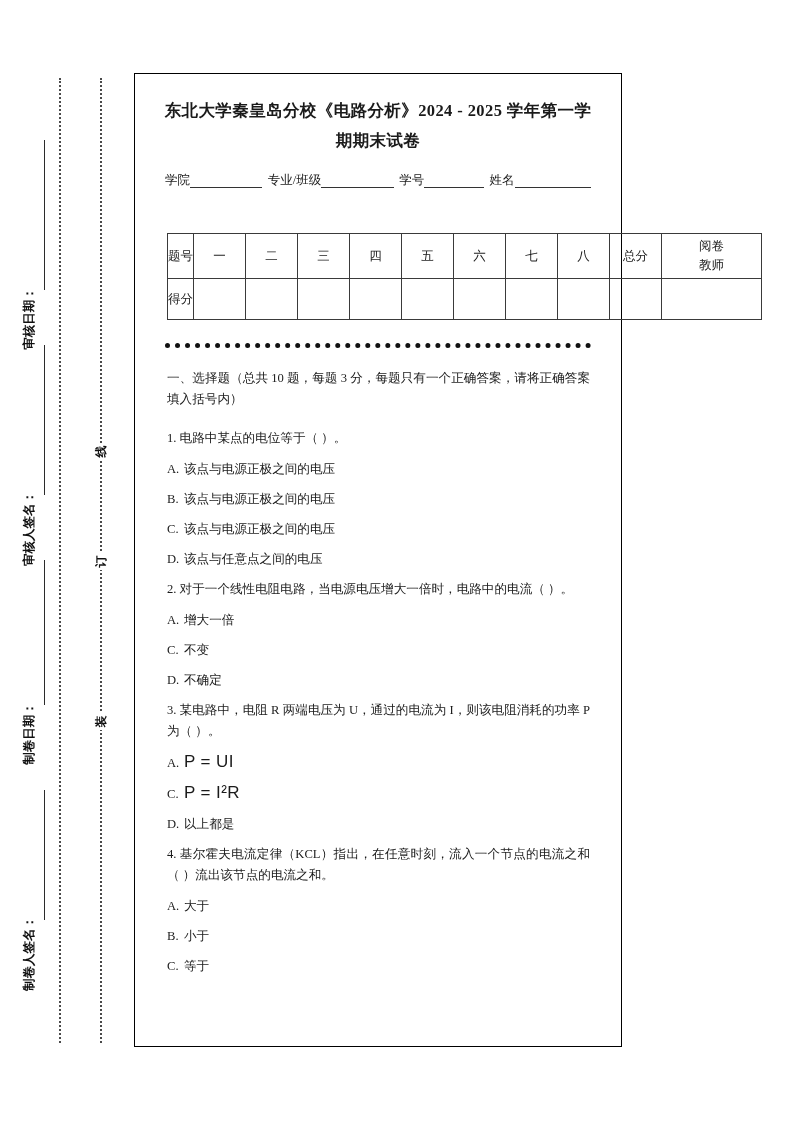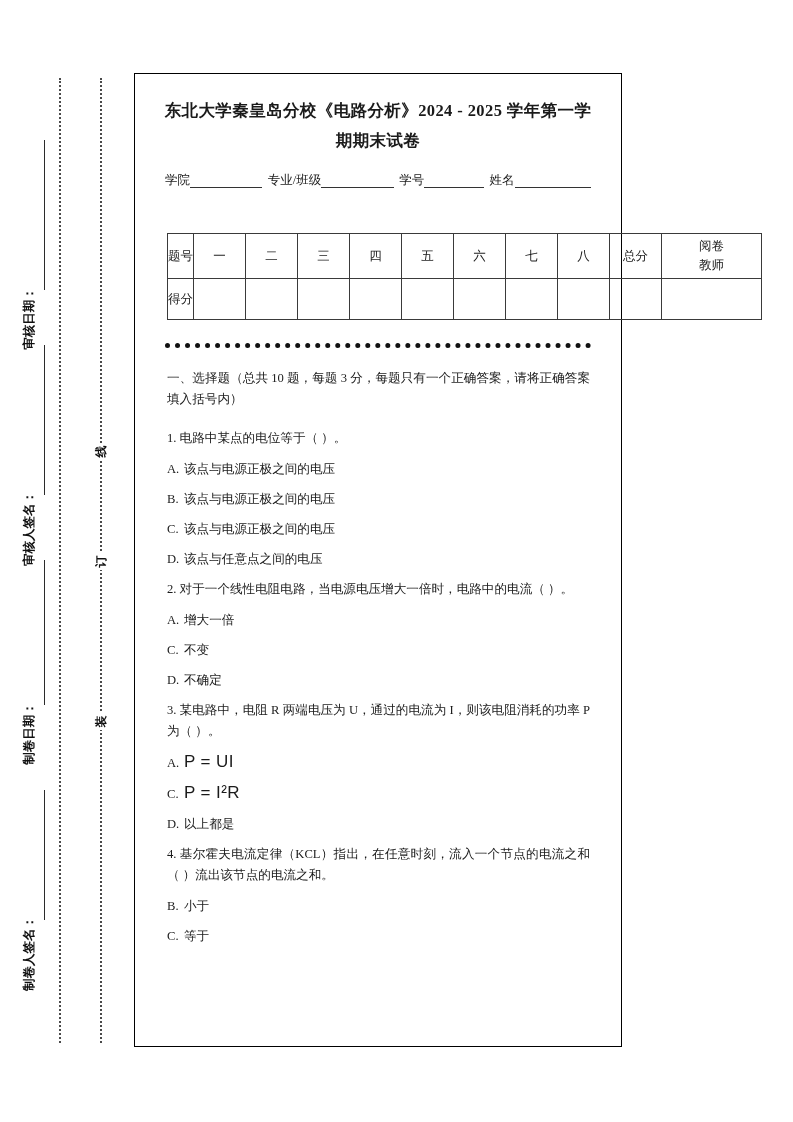--- a/index.html
+++ b/index.html
@@ -321,20 +321,23 @@
       </div>
       <div class="q-opt">
         <span class="opt-key">C.</span><span class="mono-expr">P = I²R</span>
       </div>
       <div class="q-opt">
         <span class="opt-key">D.</span><span>以上都是</span>
       </div>
 
       <div class="q-stem">4.  基尔霍夫电流定律（KCL）指出，在任意时刻，流入一个节点的电流之和（   ）流出该节点的电流之和。</div>
       <div class="q-opt">
+        <span class="opt-key">A.</span><span>大于</span>
+      </div>
+      <div class="q-opt">
         <span class="opt-key">B.</span><span>小于</span>
       </div>
       <div class="q-opt">
         <span class="opt-key">C.</span><span>等于</span>
       </div>
 
     </div>
   </div>
 </div>
 

